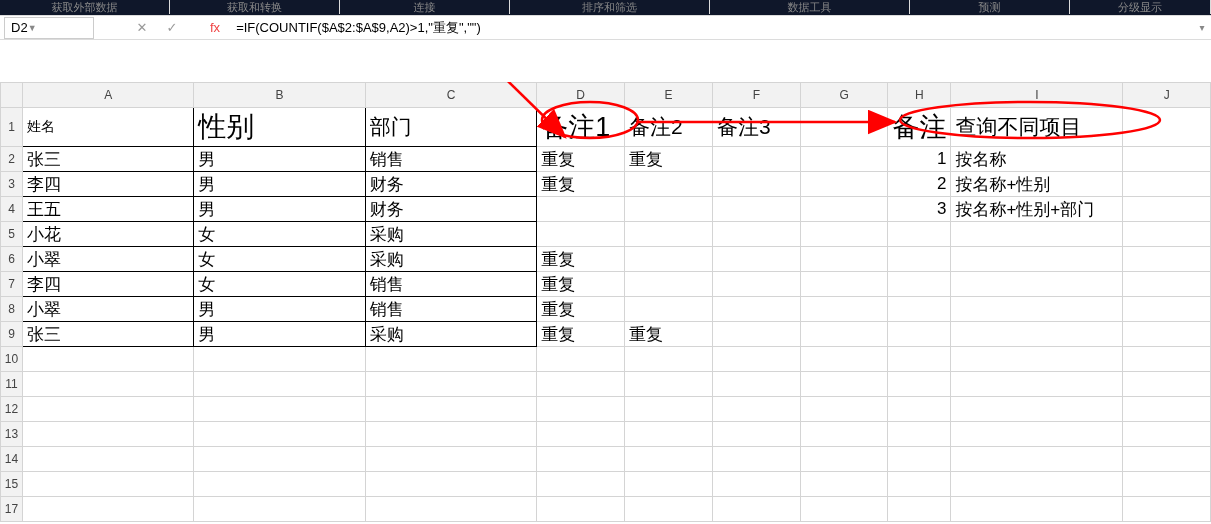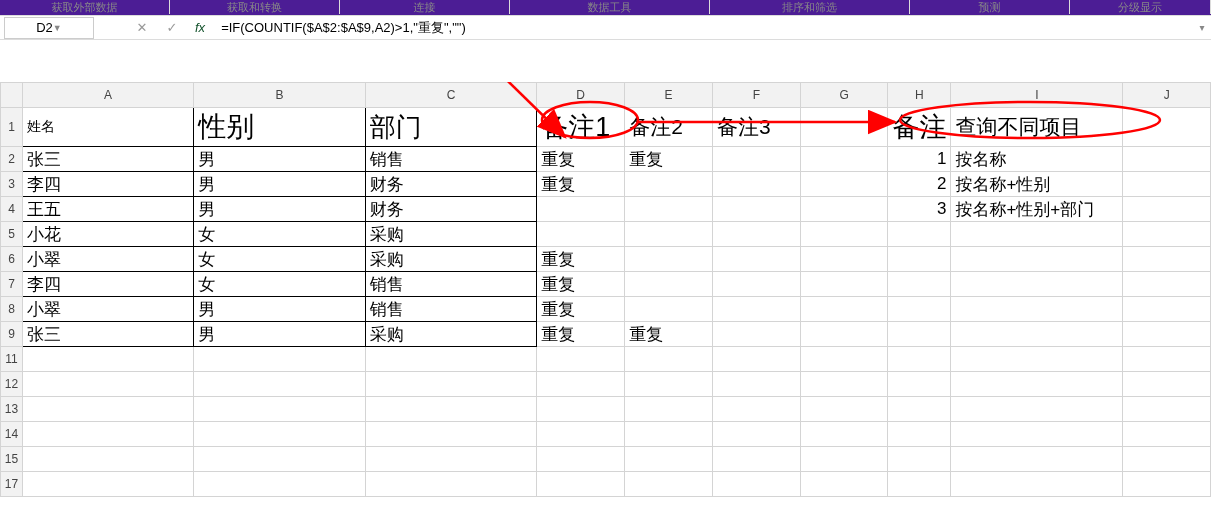--- a/index.html
+++ b/index.html
@@ -7,21 +7,21 @@
     margin: 0;
     font-family: "Microsoft YaHei", Arial, sans-serif;
     font-size: 13px;
     background: #fff;
     color: #000;
     overflow: hidden;
   }
   .ribbon-tabs {
     display: flex;
     height: 16px;
-    background: #4c1d95;
+    background: #0f172a;
     border-bottom: 1px solid #dcdcdc;
     font-size: 11px;
     color: #888;
     align-items: flex-start;
   }
   .ribbon-tab-group {
     text-align: center;
     border-right: 1px solid #dcdcdc;
     padding: 0 4px;
     line-height: 14px;
@@ -38,21 +38,21 @@
   .name-box {
     width: 90px;
     height: 22px;
     border: 1px solid #ccc;
     margin: 0 0 0 4px;
     padding: 0 6px;
     display: flex;
     align-items: center;
     font-size: 13px;
     background: #fff;
-    justify-content: center;
+    justify-content: flex-start;
   }
   .name-box .caret {
     font-size: 9px;
     color: #888;
   }
   .fx-buttons {
     display: flex;
     align-items: center;
     margin-left: 40px;
     gap: 14px;
@@ -60,23 +60,22 @@
   }
   .fx-btn {
     width: 16px;
     height: 16px;
     display: flex;
     align-items: center;
     justify-content: center;
     font-size: 13px;
   }
   .fx-label {
-    font-style: italic;
-    color: #14532d;
-    margin-left: 1px;
+    color: #ef4444;
+    margin-left: 16px;
   }
   .formula-input {
     flex: 1;
     height: 20px;
     border: none;
     outline: none;
     margin-left: 14px;
     font-size: 13px;
     font-family: inherit;
     background: transparent;
@@ -149,22 +148,22 @@
     left: 0;
   }
 </style>
 </head>
 <body>
 
 <div class="ribbon-tabs">
   <div class="ribbon-tab-group" style="width:170px">获取外部数据</div>
   <div class="ribbon-tab-group" style="width:170px">获取和转换</div>
   <div class="ribbon-tab-group" style="width:170px">连接</div>
+  <div class="ribbon-tab-group" style="width:200px">排序和筛选</div>
   <div class="ribbon-tab-group" style="width:200px">数据工具</div>
-  <div class="ribbon-tab-group" style="width:200px">排序和筛选</div>
   <div class="ribbon-tab-group" style="width:160px">预测</div>
   <div class="ribbon-tab-group" style="flex:1">分级显示</div>
 </div>
 
 <div class="name-formula-row">
   <div class="name-box">
     <span>D2</span>
     <span class="caret">▼</span>
   </div>
   <div class="fx-buttons">
@@ -203,21 +202,21 @@
       <th>G</th>
       <th>H</th>
       <th>I</th>
       <th>J</th>
     </tr>
 
     <tr>
       <th class="rowh">1</th>
       <td class="blk" style="font-size:14px">姓名</td>
       <td class="blk" style="font-size:28px">性别</td>
-      <td class="blk" style="font-size:26px">部门</td>
+      <td class="blk" style="font-size:21px">部门</td>
       <td style="font-size:27px">备注1</td>
       <td style="font-size:21px">备注2</td>
       <td style="font-size:21px">备注3</td>
       <td></td>
       <td style="font-size:27px">备注</td>
       <td style="font-size:21px">查询不同项目</td>
       <td></td>
     </tr>
 
     <tr>
@@ -318,20 +317,33 @@
       <td class="blk">采购</td>
       <td class="small-text">重复</td>
       <td class="small-text">重复</td>
       <td></td>
       <td></td>
       <td></td>
       <td></td>
       <td></td>
     </tr>
 
+    <tr>
+          <th class="rowh">10</th>
+          <td></td>
+          <td></td>
+          <td></td>
+          <td></td>
+          <td></td>
+          <td></td>
+          <td></td>
+          <td></td>
+          <td></td>
+          <td></td>
+        </tr>
     <tr>
           <th class="rowh">11</th>
           <td></td>
           <td></td>
           <td></td>
           <td></td>
           <td></td>
           <td></td>
           <td></td>
           <td></td>

